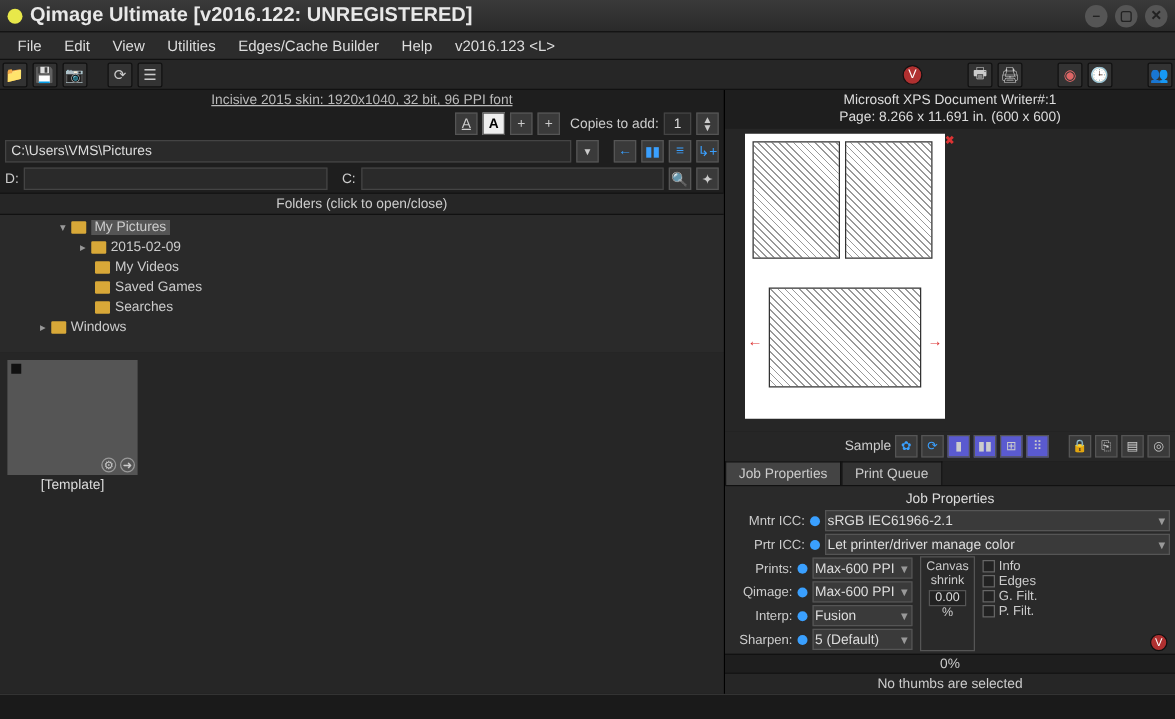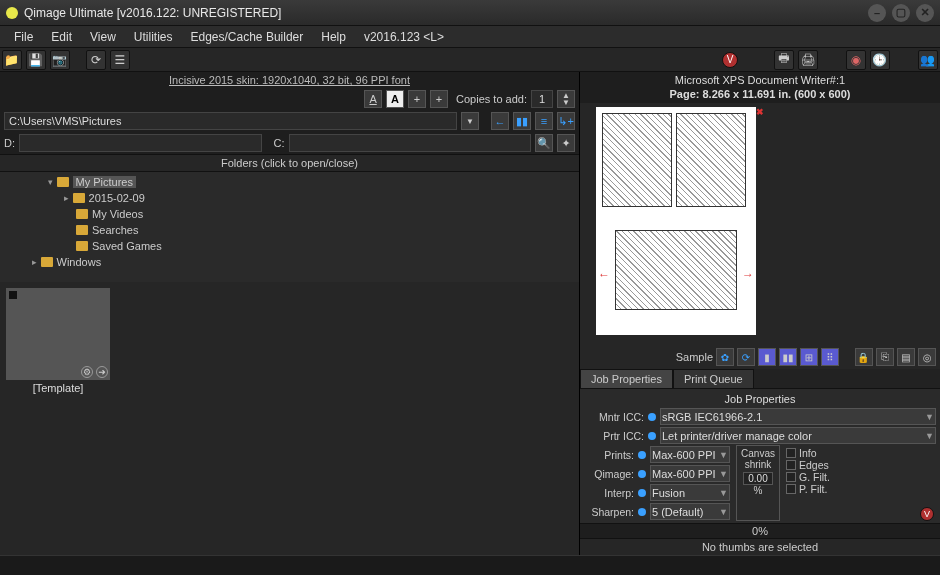--- a/index.html
+++ b/index.html
@@ -1,19 +1,19 @@
 <!DOCTYPE html>
 <html><head>
 <meta charset="utf-8">
 <style>
   * { box-sizing: border-box; margin: 0; padding: 0; font-family: "Segoe UI", Tahoma, sans-serif; }
   body { width: 940px; height: 575px; background: #1e1e1e; overflow: hidden; color: #ccc; font-size: 11px; }
   .titlebar { height: 26px; background: linear-gradient(#3a3a3a,#2a2a2a); display:flex; align-items:center; padding:0 6px; border-bottom:1px solid #111; }
   .titlebar .logo { width:12px; height:12px; border-radius:50%; background:#e8e84a; margin-right:6px; }
-  .titlebar .title { color:#e8e8e8; font-size:12px; font-weight:normal; flex:1; }
+  .titlebar .title { color:#e8e8e8; font-size:16px; font-weight:bold; flex:1; }
   .winbtns { display:flex; gap:6px; }
   .winbtn { width:18px; height:18px; border-radius:50%; background:#555; display:flex; align-items:center; justify-content:center; color:#222; font-size:11px; font-weight:bold; cursor:pointer; }
   .menubar { height:22px; background:#2c2c2c; display:flex; align-items:center; padding:0 6px; gap:2px; border-bottom:1px solid #111; }
   .menuitem { padding:2px 8px; color:#ddd; font-size:12px; cursor:pointer; }
   .toolbar { height:24px; background:#262626; display:flex; align-items:center; padding:0 2px; gap:4px; border-bottom:1px solid #111; }
   .tb-btn { width:20px; height:20px; background:#333; border:1px solid #111; display:flex; align-items:center; justify-content:center; cursor:pointer; font-size:12px; border-radius:2px; }
   .tb-spacer { flex:1; }
   .tb-red { color:#fff; background:#b03030; border-radius:50%; width:16px;height:16px; font-size:10px; }
   .main { display:flex; height: calc(575px - 26px - 22px - 24px - 20px); }
   .left { width: 580px; display:flex; flex-direction:column; border-right:1px solid #000; }
@@ -28,21 +28,21 @@
   .folder-ico { width:12px; height:10px; background:#d8a838; border-radius:1px; }
   .tri { color:#999; font-size:9px; }
   .thumb-area { flex:1; background:#262626; padding:6px; }
   .template-card { width:104px; background:#3a3a3a; }
   .template-card .body { height:92px; background:#555; position:relative; }
   .template-card .body::before{content:"";position:absolute;top:3px;left:3px;width:8px;height:8px;background:#111;}
   .template-card .body .ctrls{position:absolute;bottom:2px;right:2px;display:flex;gap:3px;}
   .template-card .body .ctrls span{width:12px;height:12px;border:1px solid #999;border-radius:50%;display:flex;align-items:center;justify-content:center;font-size:9px;color:#ccc;}
   .template-label { text-align:center; color:#ddd; font-size:11px; padding:2px 0; background:#262626; }
   .printer-line { text-align:center; color:#ddd; font-size:11px; padding:2px 0; }
-  .page-line { text-align:center; color:#ddd; font-size:11px; padding:0 0 3px 0;font-weight:bold; }
+  .page-line { text-align:center; color:#ddd; font-size:11px; padding:0 0 3px 0; }
   .preview-wrap { background:#262626; padding:4px; position:relative; }
   .page { width:160px; height:228px; background:#fff; margin-left:12px; padding:6px; display:flex; flex-wrap:wrap; gap:4px; }
   .page .slot { border:1px solid #333; background:repeating-linear-gradient(45deg,#fff,#fff 3px,#999 3px,#999 4px); }
   .page .s1 { width:70px; height:94px; }
   .page .s2 { width:70px; height:94px; }
   .page .s3 { width:122px; height:80px; margin:0 auto; }
   .red-arrow { position:absolute; color:#d33; font-size:12px; font-weight:bold; }
   .sample-row { display:flex; align-items:center; gap:3px; padding:3px 4px; background:#262626; }
   .sample-row .mini { width:18px; height:18px; background:#3a3a3a; border:1px solid #555; display:flex; align-items:center; justify-content:center; font-size:10px; cursor:pointer; }
   .tabs { display:flex; background:#222; border-bottom:1px solid #111; }
@@ -145,25 +145,25 @@
         <span class="tri">▸</span>
         <span class="folder-ico"></span>
         <span>2015-02-09</span>
       </div>
       <div class="tree-row" style="padding-left:72px;">
         <span class="folder-ico"></span>
         <span>My Videos</span>
       </div>
       <div class="tree-row" style="padding-left:72px;">
         <span class="folder-ico"></span>
+        <span>Saved Games</span>
+      </div>
+      <div class="tree-row" style="padding-left:72px;">
+        <span class="folder-ico"></span>
         <span>Searches</span>
-      </div>
-      <div class="tree-row" style="padding-left:72px;">
-        <span class="folder-ico"></span>
-        <span>Saved Games</span>
       </div>
       <div class="tree-row" style="padding-left:28px;">
         <span class="tri">▸</span>
         <span class="folder-ico"></span>
         <span>Windows</span>
       </div>
     </div>
     <div class="thumb-area">
       <div class="template-card">
         <div class="body">

